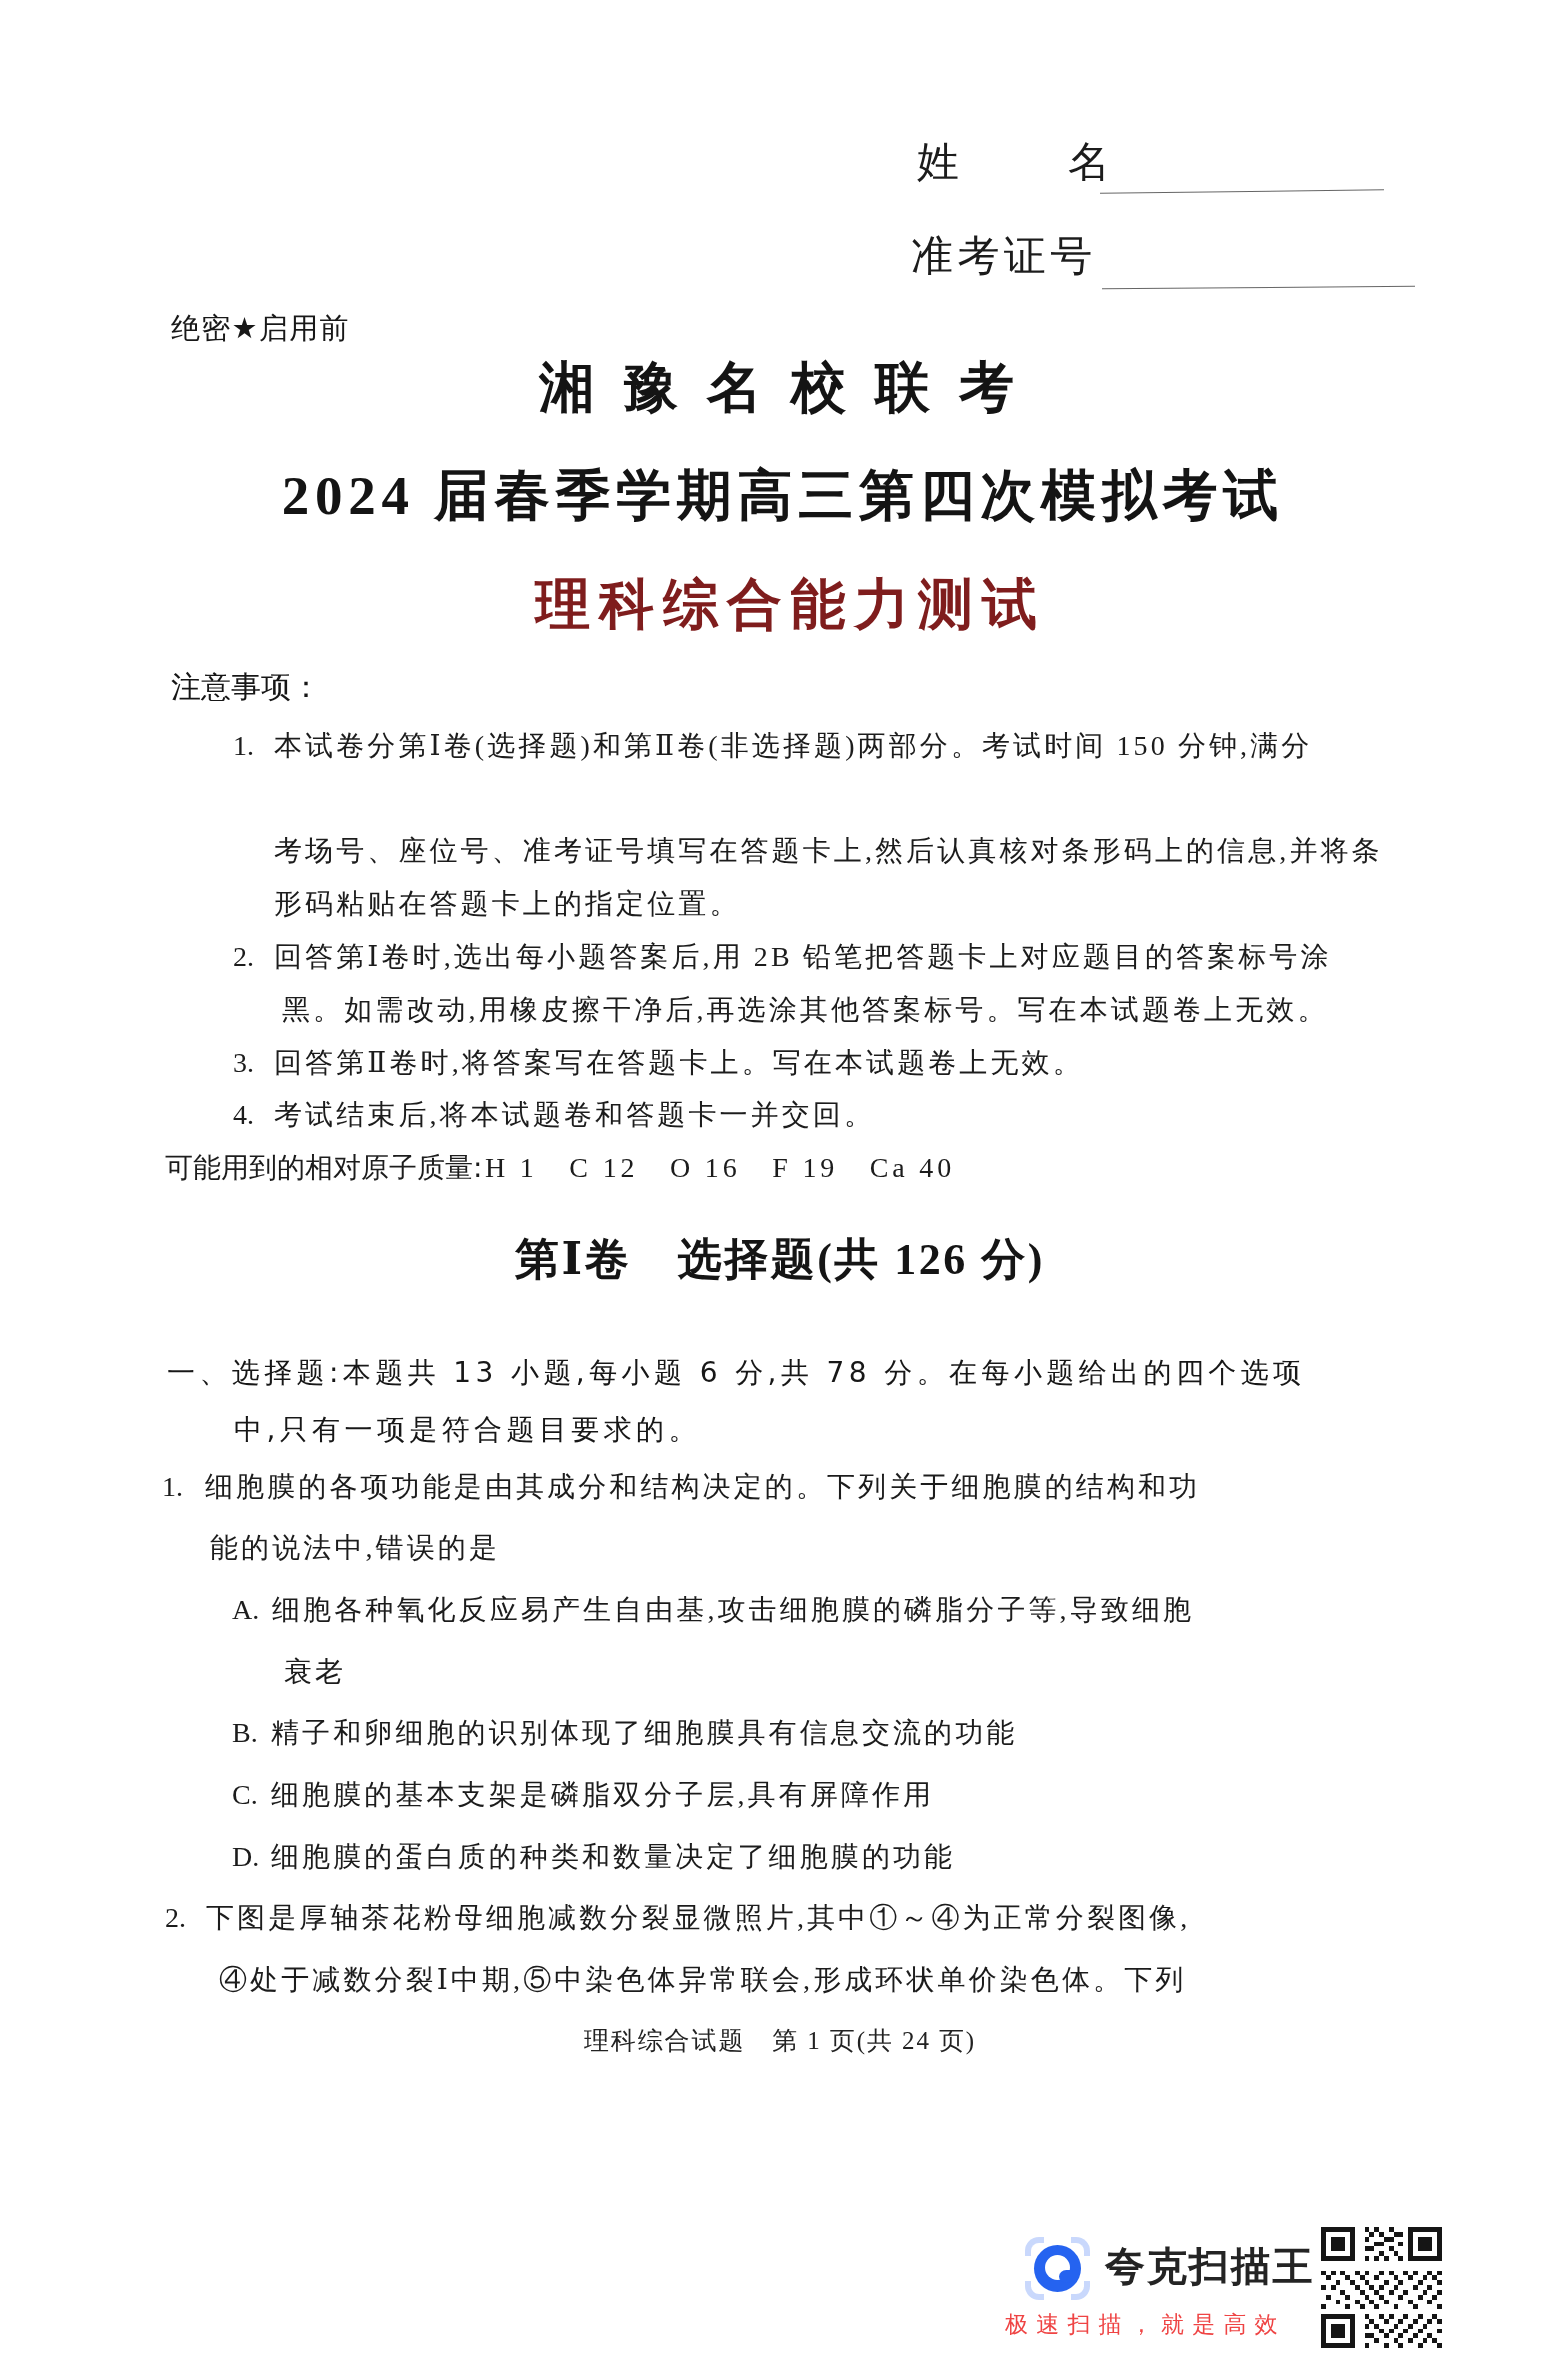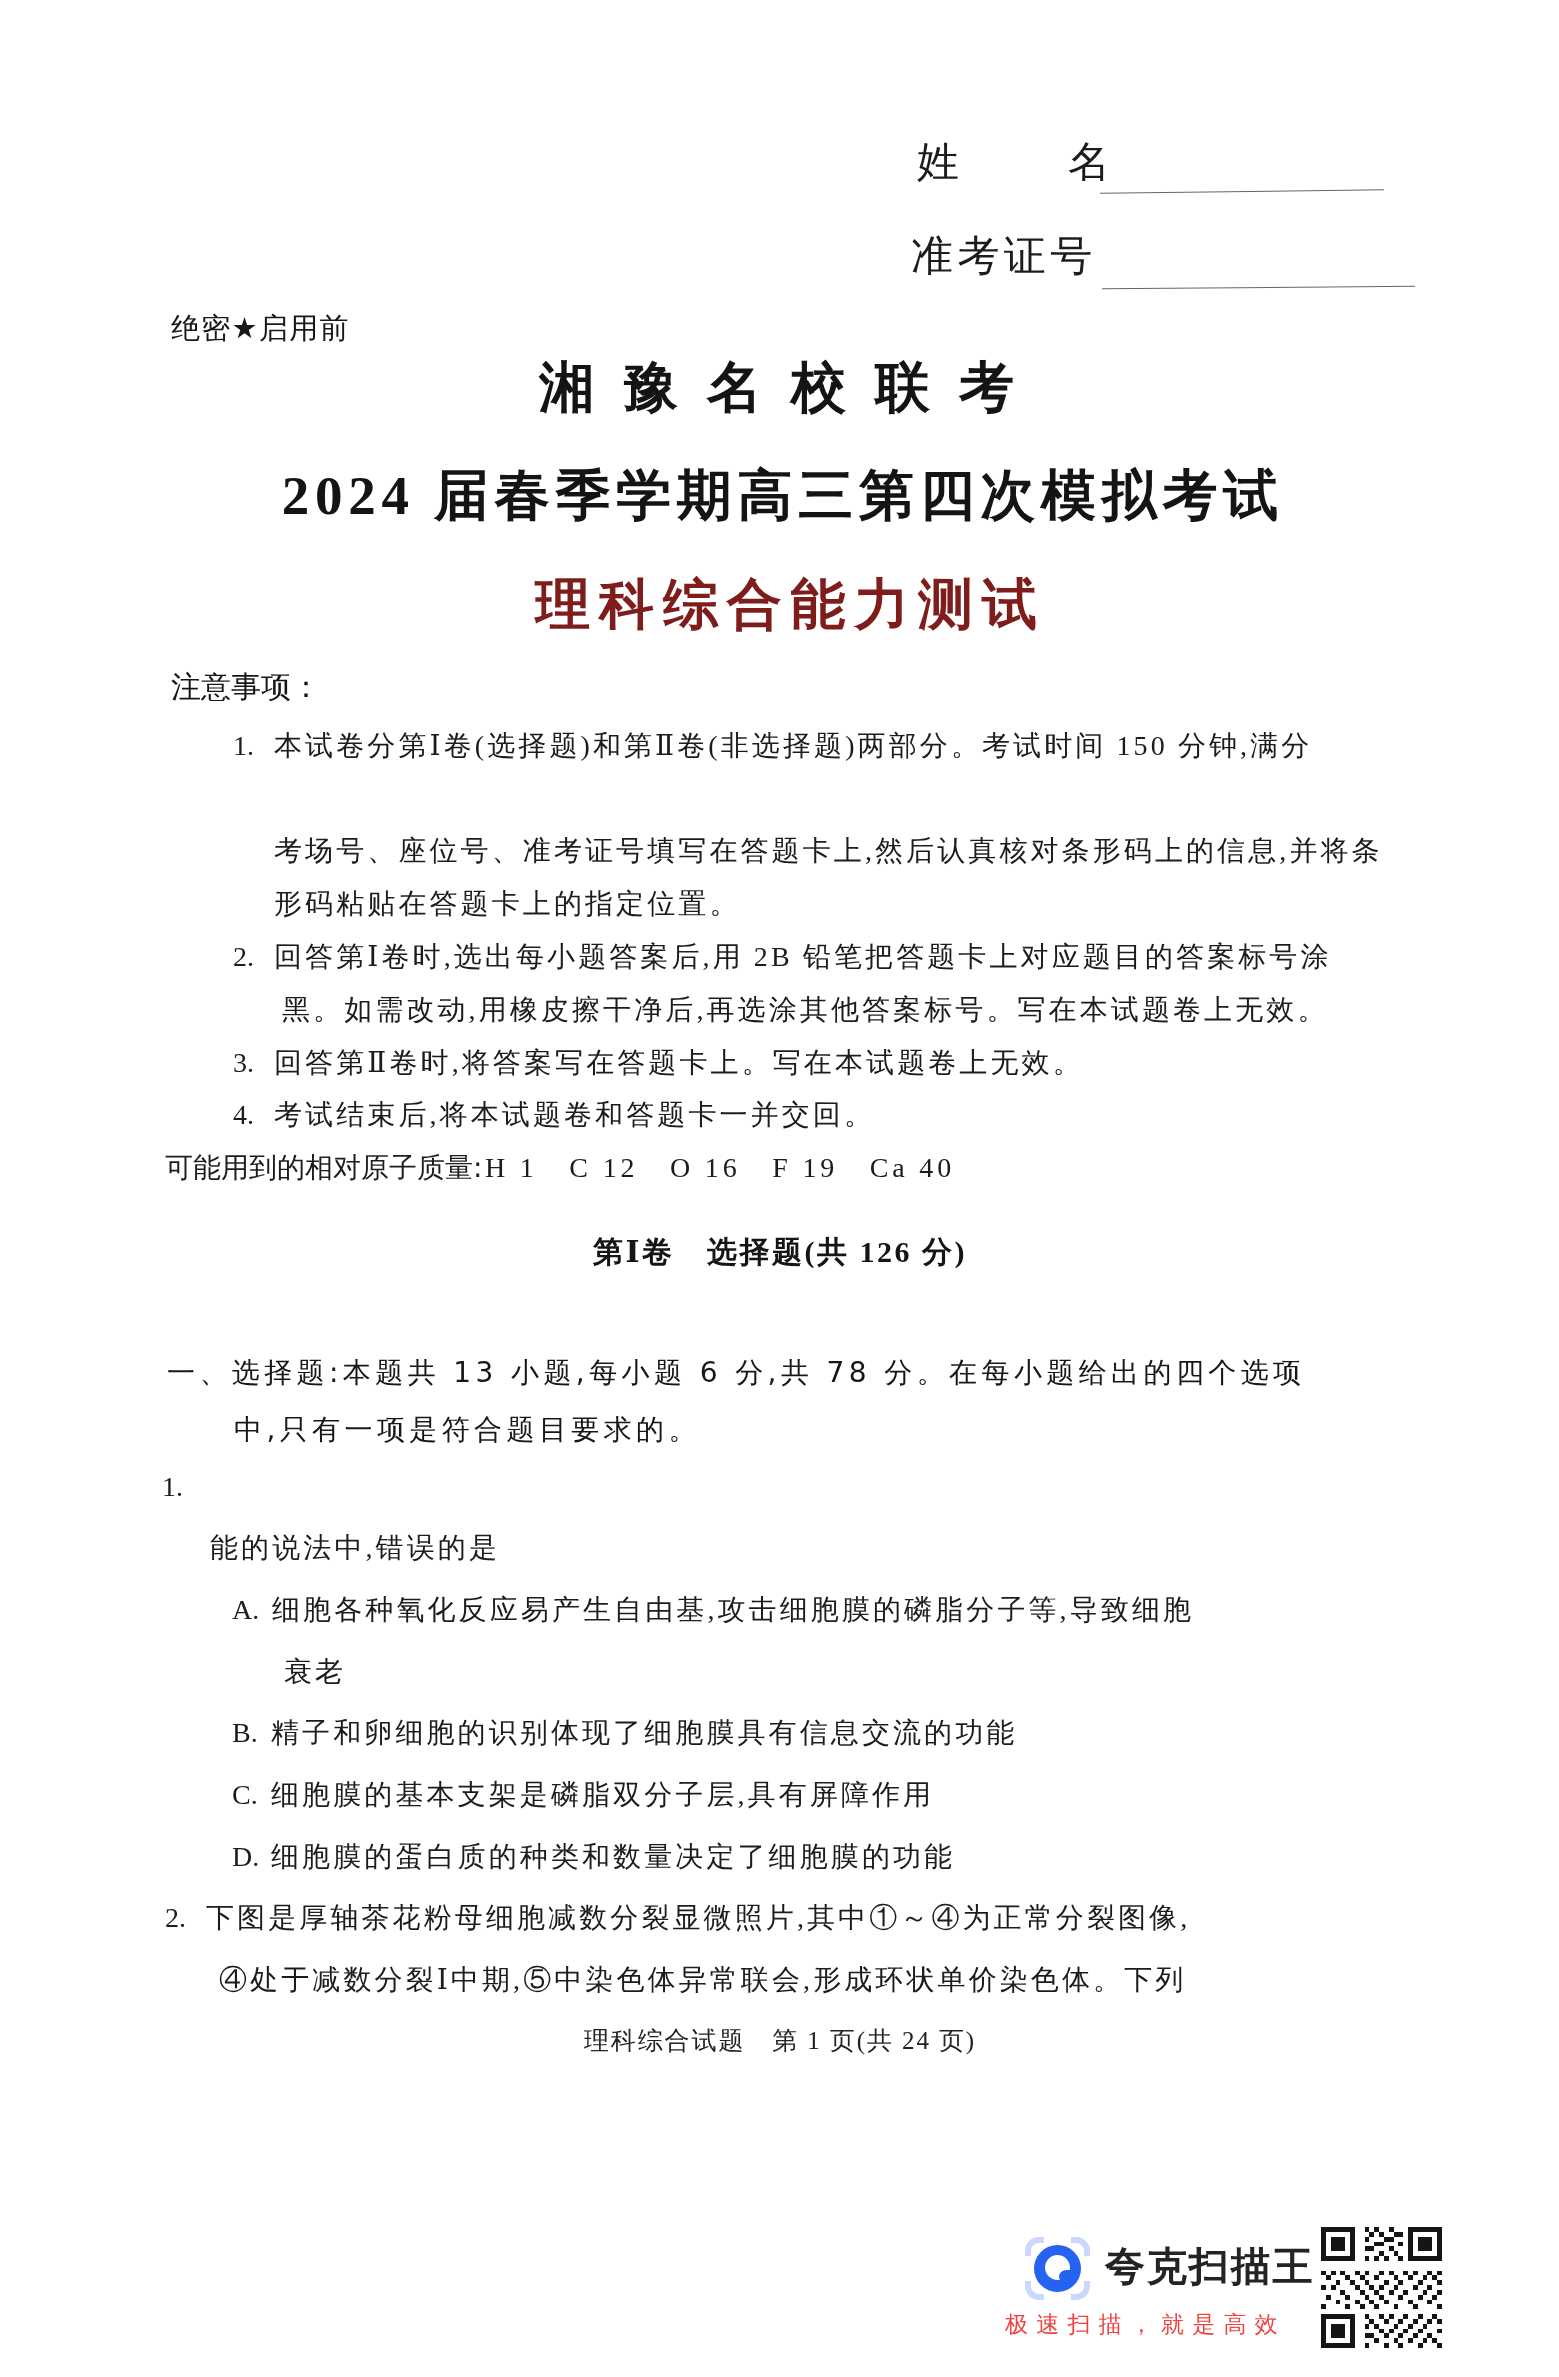--- a/index.html
+++ b/index.html
@@ -24,21 +24,21 @@
   .u1 { left:1100px; top:191px; width:284px; transform:rotate(-0.7deg); }
   .u2 { left:1102px; top:287px; width:313px; transform:rotate(-0.5deg); }
 
   .security { left:171px; top:311px; font-size:29px; letter-spacing:1.3px; color:#181818; }
 
   .title1 { top:356px; font-size:55px; font-weight:700; letter-spacing:29px; padding-left:22px; color:#141414; }
   .title2 { top:464px; font-size:55px; font-weight:700; letter-spacing:5.7px; padding-left:5.7px; color:#141414; }
   .title3 { top:573px; font-size:55px; font-weight:700; letter-spacing:8.8px; padding-left:21px; color:#7f1d1d; }
 
   .notice-head { left:171px; top:669px; font-size:30px; color:#161616; }
-  .sec-title { top:1234px; font-size:30px; font-weight:700; letter-spacing:2.5px; color:#151515; }
+  .sec-title { top:1234px; font-size:44px; font-weight:700; letter-spacing:2.5px; color:#151515; }
   .intro { font-size:28px; letter-spacing:4.4px; color:#171717; }
   .footer { top:2026px; font-size:25px; letter-spacing:1.9px; color:#222; }
 
   
   .wm-name { left:1105px; top:2243px; font-size:40px; font-weight:800; color:#242424;
              letter-spacing:1.9px; font-family:"DejaVu Sans","Liberation Sans",sans-serif; }
   .wm-tag  { left:1005px; top:2311px; font-size:23px; color:#ef4444; letter-spacing:8.2px;
              font-family:"DejaVu Sans","Liberation Sans",sans-serif; }
   .scan-frame { position:absolute; left:1025px; top:2237px; width:65px; height:63px; }
   .corner { position:absolute; width:19px; height:19px; border:0 solid #c9d8fc; }
@@ -94,20 +94,21 @@
     <span class="hei" style="font-size:28px">可能用到的相对原子质量:</span>
     <span class="serif" style="font-size:28px;letter-spacing:3.8px">H 1　C 12　O 16　F 19　Ca 40</span>
   </div>
 
   <div class="t center serif sec-title">第Ⅰ卷　选择题(共 126 分)</div>
 
   <div class="t hei intro" style="left:167px;top:1356px">一、选择题:本题共 13 小题,每小题 6 分,共 78 分。在每小题给出的四个选项</div>
   <div class="t hei intro" style="left:234px;top:1413px">中,只有一项是符合题目要求的。</div>
 
   <div class="t serif num44" style="left:162px;top:1470px">1.</div>
+  <div class="t serif body44" style="left:205px;top:1470px">细胞膜的各项功能是由其成分和结构决定的。下列关于细胞膜的结构和功</div>
   <div class="t serif body44" style="left:210px;top:1531px">能的说法中,错误的是</div>
 
   <div class="t serif num44" style="left:232px;top:1593px">A.</div>
   <div class="t serif body44" style="left:272px;top:1593px">细胞各种氧化反应易产生自由基,攻击细胞膜的磷脂分子等,导致细胞</div>
   <div class="t serif body44" style="left:284px;top:1655px">衰老</div>
 
   <div class="t serif num44" style="left:232px;top:1716px">B.</div>
   <div class="t serif body44" style="left:271px;top:1716px">精子和卵细胞的识别体现了细胞膜具有信息交流的功能</div>
 
   <div class="t serif num44" style="left:232px;top:1778px">C.</div>

